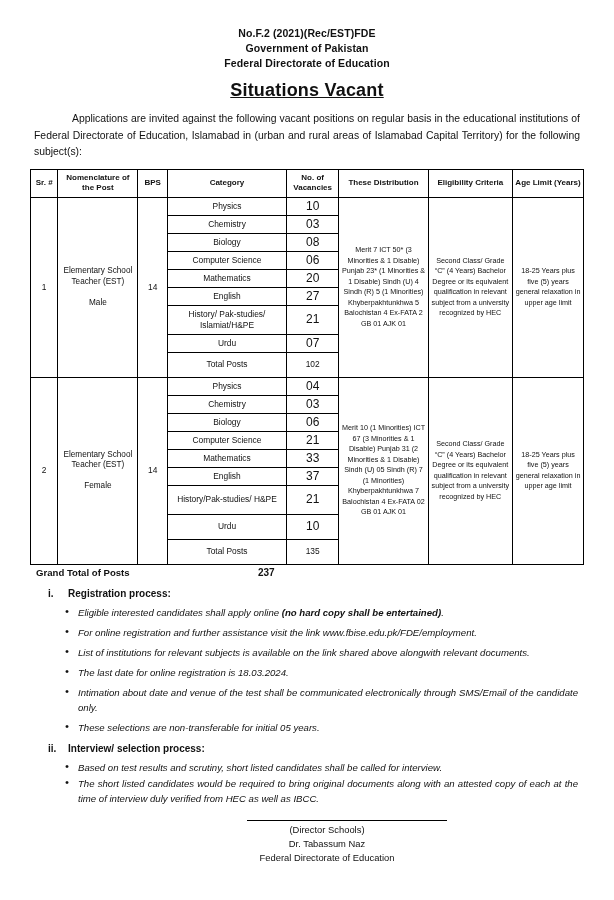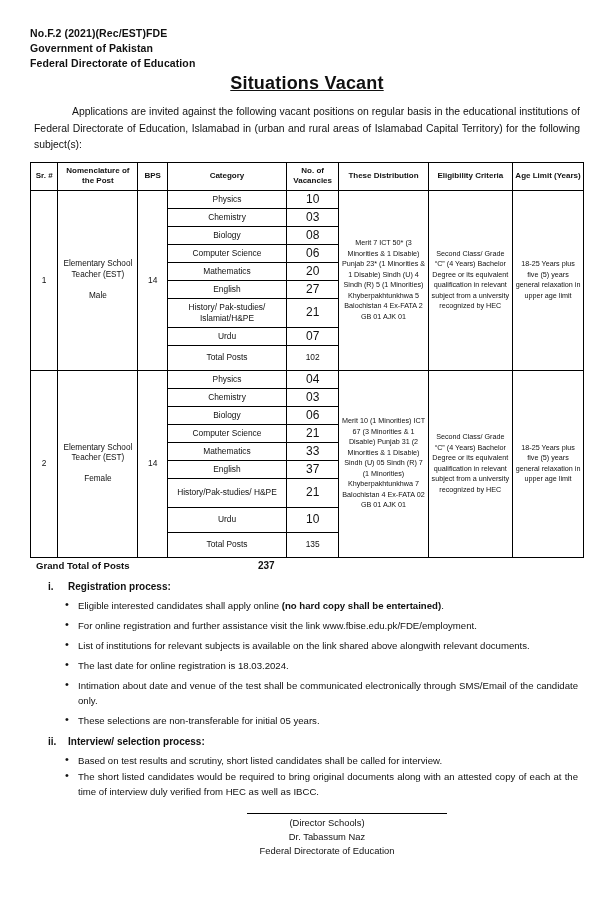--- a/index.html
+++ b/index.html
@@ -16,32 +16,33 @@
     overflow: hidden;
   }
   .page {
     position: relative;
     width: 614px;
     height: 900px;
     box-sizing: border-box;
     padding: 26px 30px 10px 30px;
   }
   .ref-block {
+    text-align: center;
     font-weight: bold;
     font-size: 10.5px;
     line-height: 15px;
     letter-spacing: 0.1px;
   }
   .ref-block div { white-space: nowrap; }
   .title {
     text-align: center;
     font-weight: bold;
     font-size: 18px;
     text-decoration: underline;
-    margin-top: 2px;
+    margin-top: 9px;
     margin-bottom: 10px;
     letter-spacing: 0.2px;
   }
   .intro {
     font-size: 10.4px;
     line-height: 16.5px;
     text-align: justify;
     margin: 0 4px 8px 4px;
   }
   .intro .indent { display: inline-block; width: 38px; }
@@ -118,20 +119,21 @@
     padding-left: 44px;
     list-style: none;
   }
   ul.bullets li {
     position: relative;
     font-size: 9.6px;
     line-height: 15px;
     margin-bottom: 5px;
     text-align: justify;
     padding-right: 6px;
+    font-style: italic;
   }
   ul.bullets li:before {
     content: "\2022";
     position: absolute;
     left: -13px;
     top: -1px;
     font-size: 11px;
   }
   ul.bullets.tight li { margin-bottom: 1px; }
   b.nb { font-weight: bold; }

